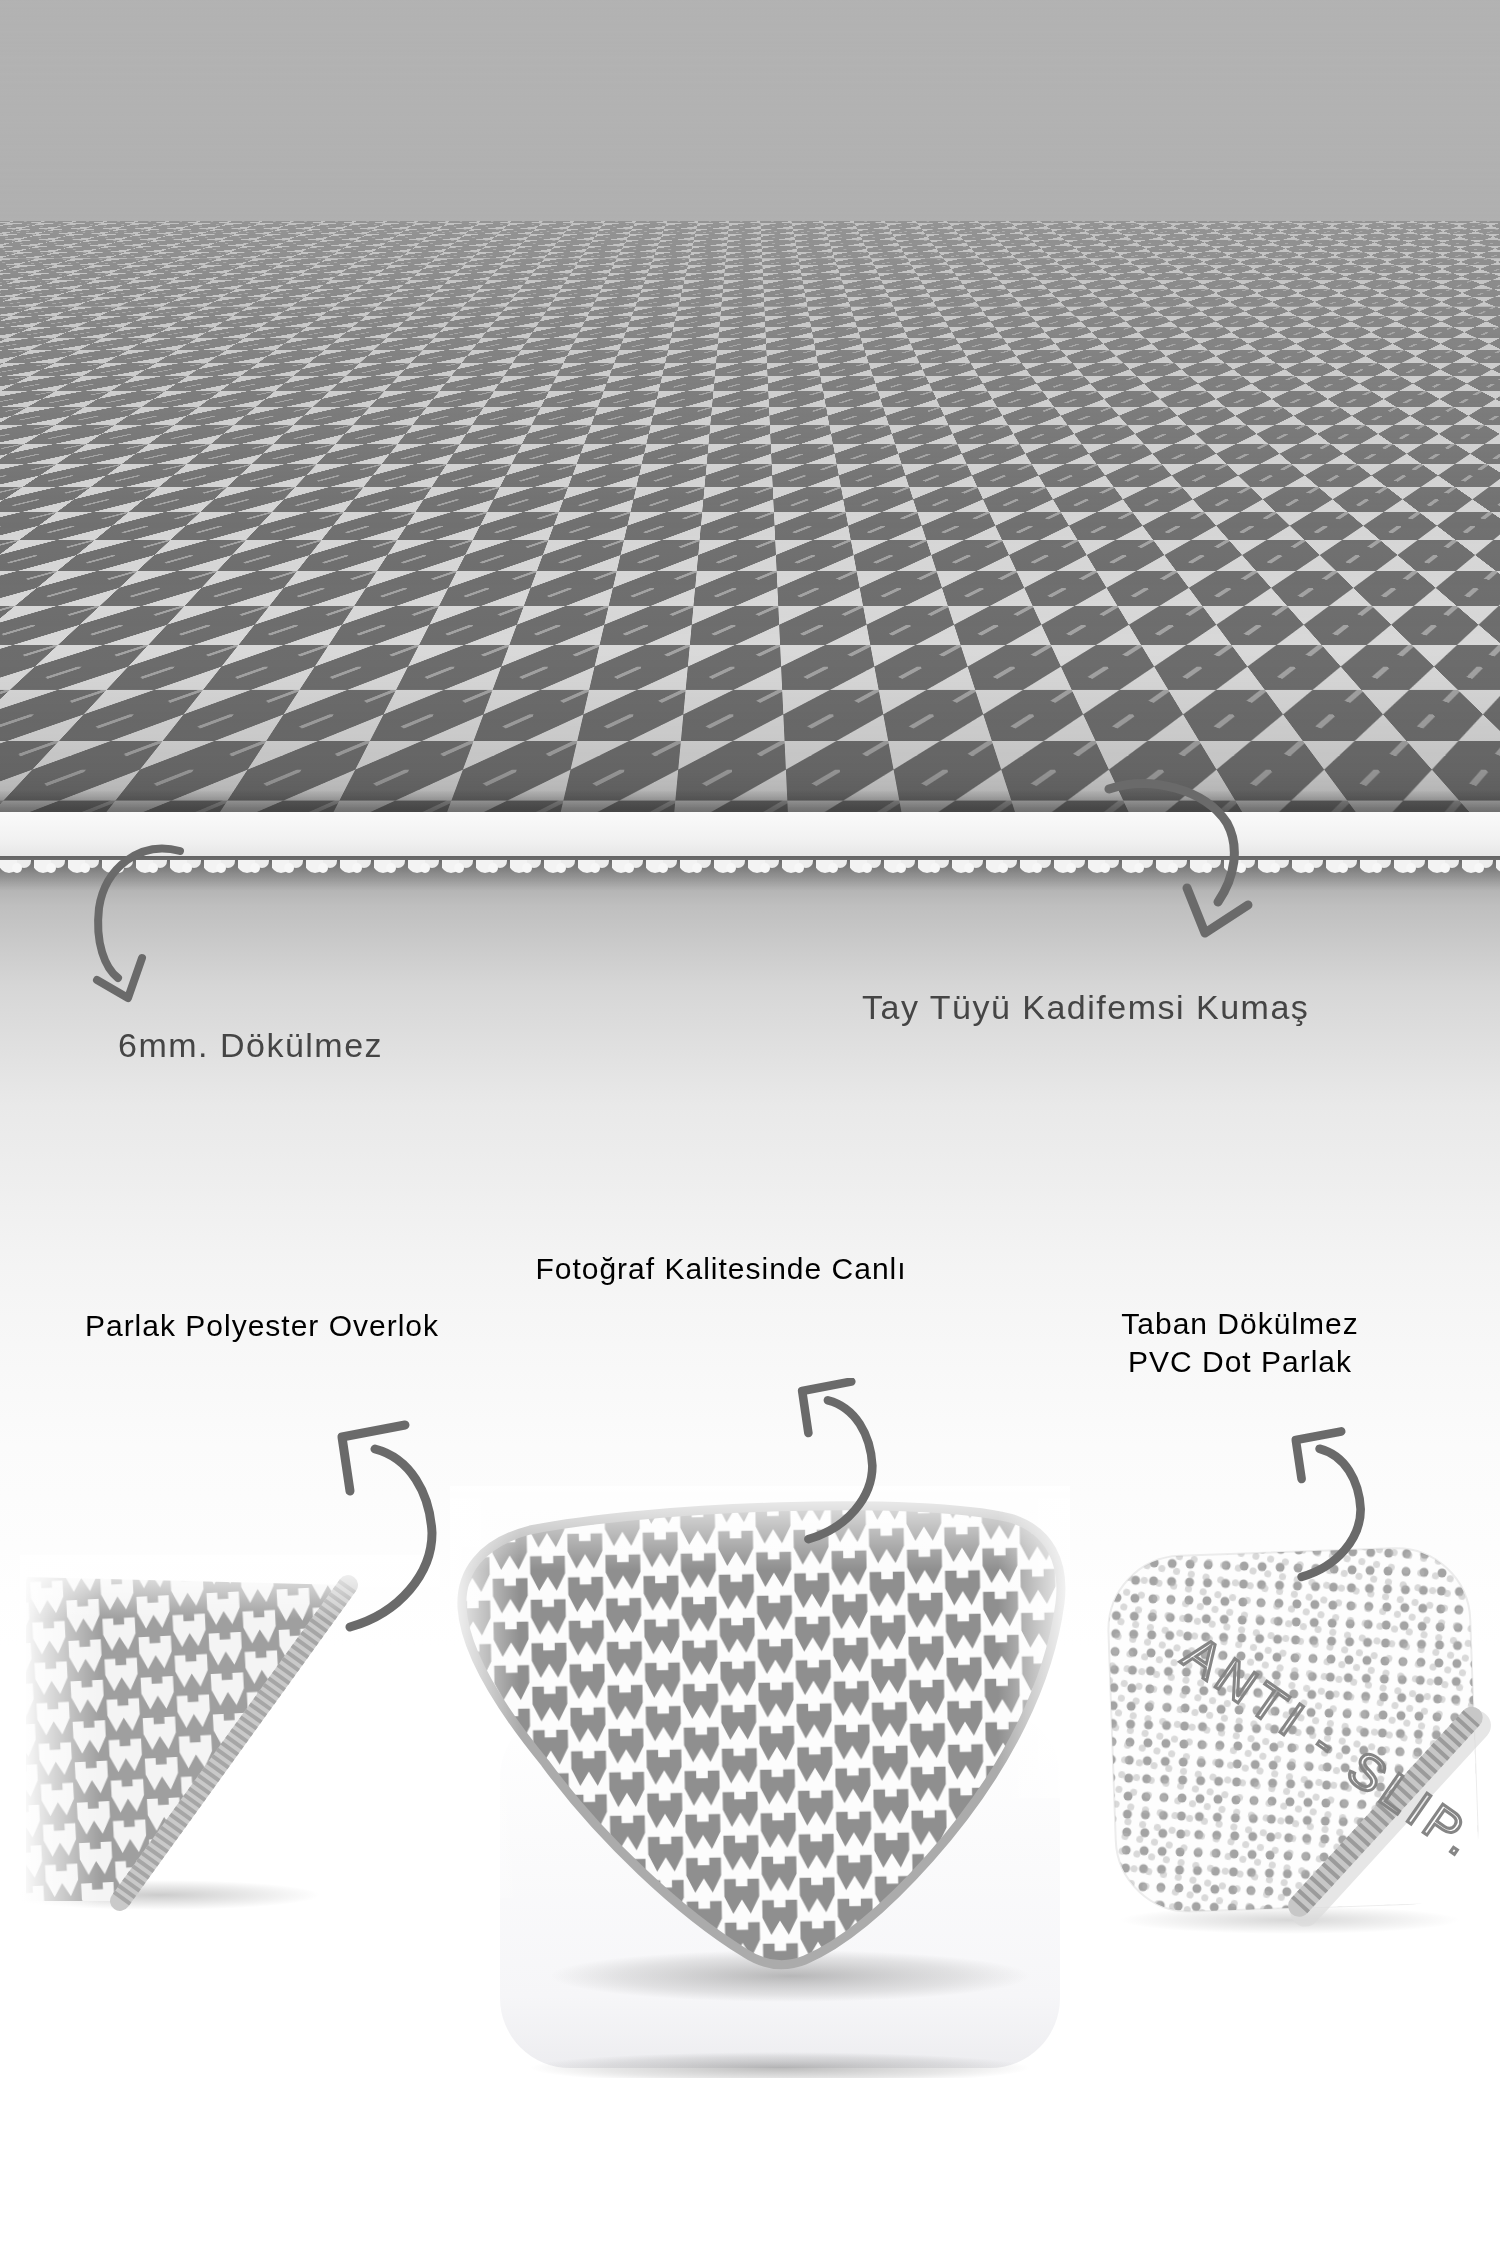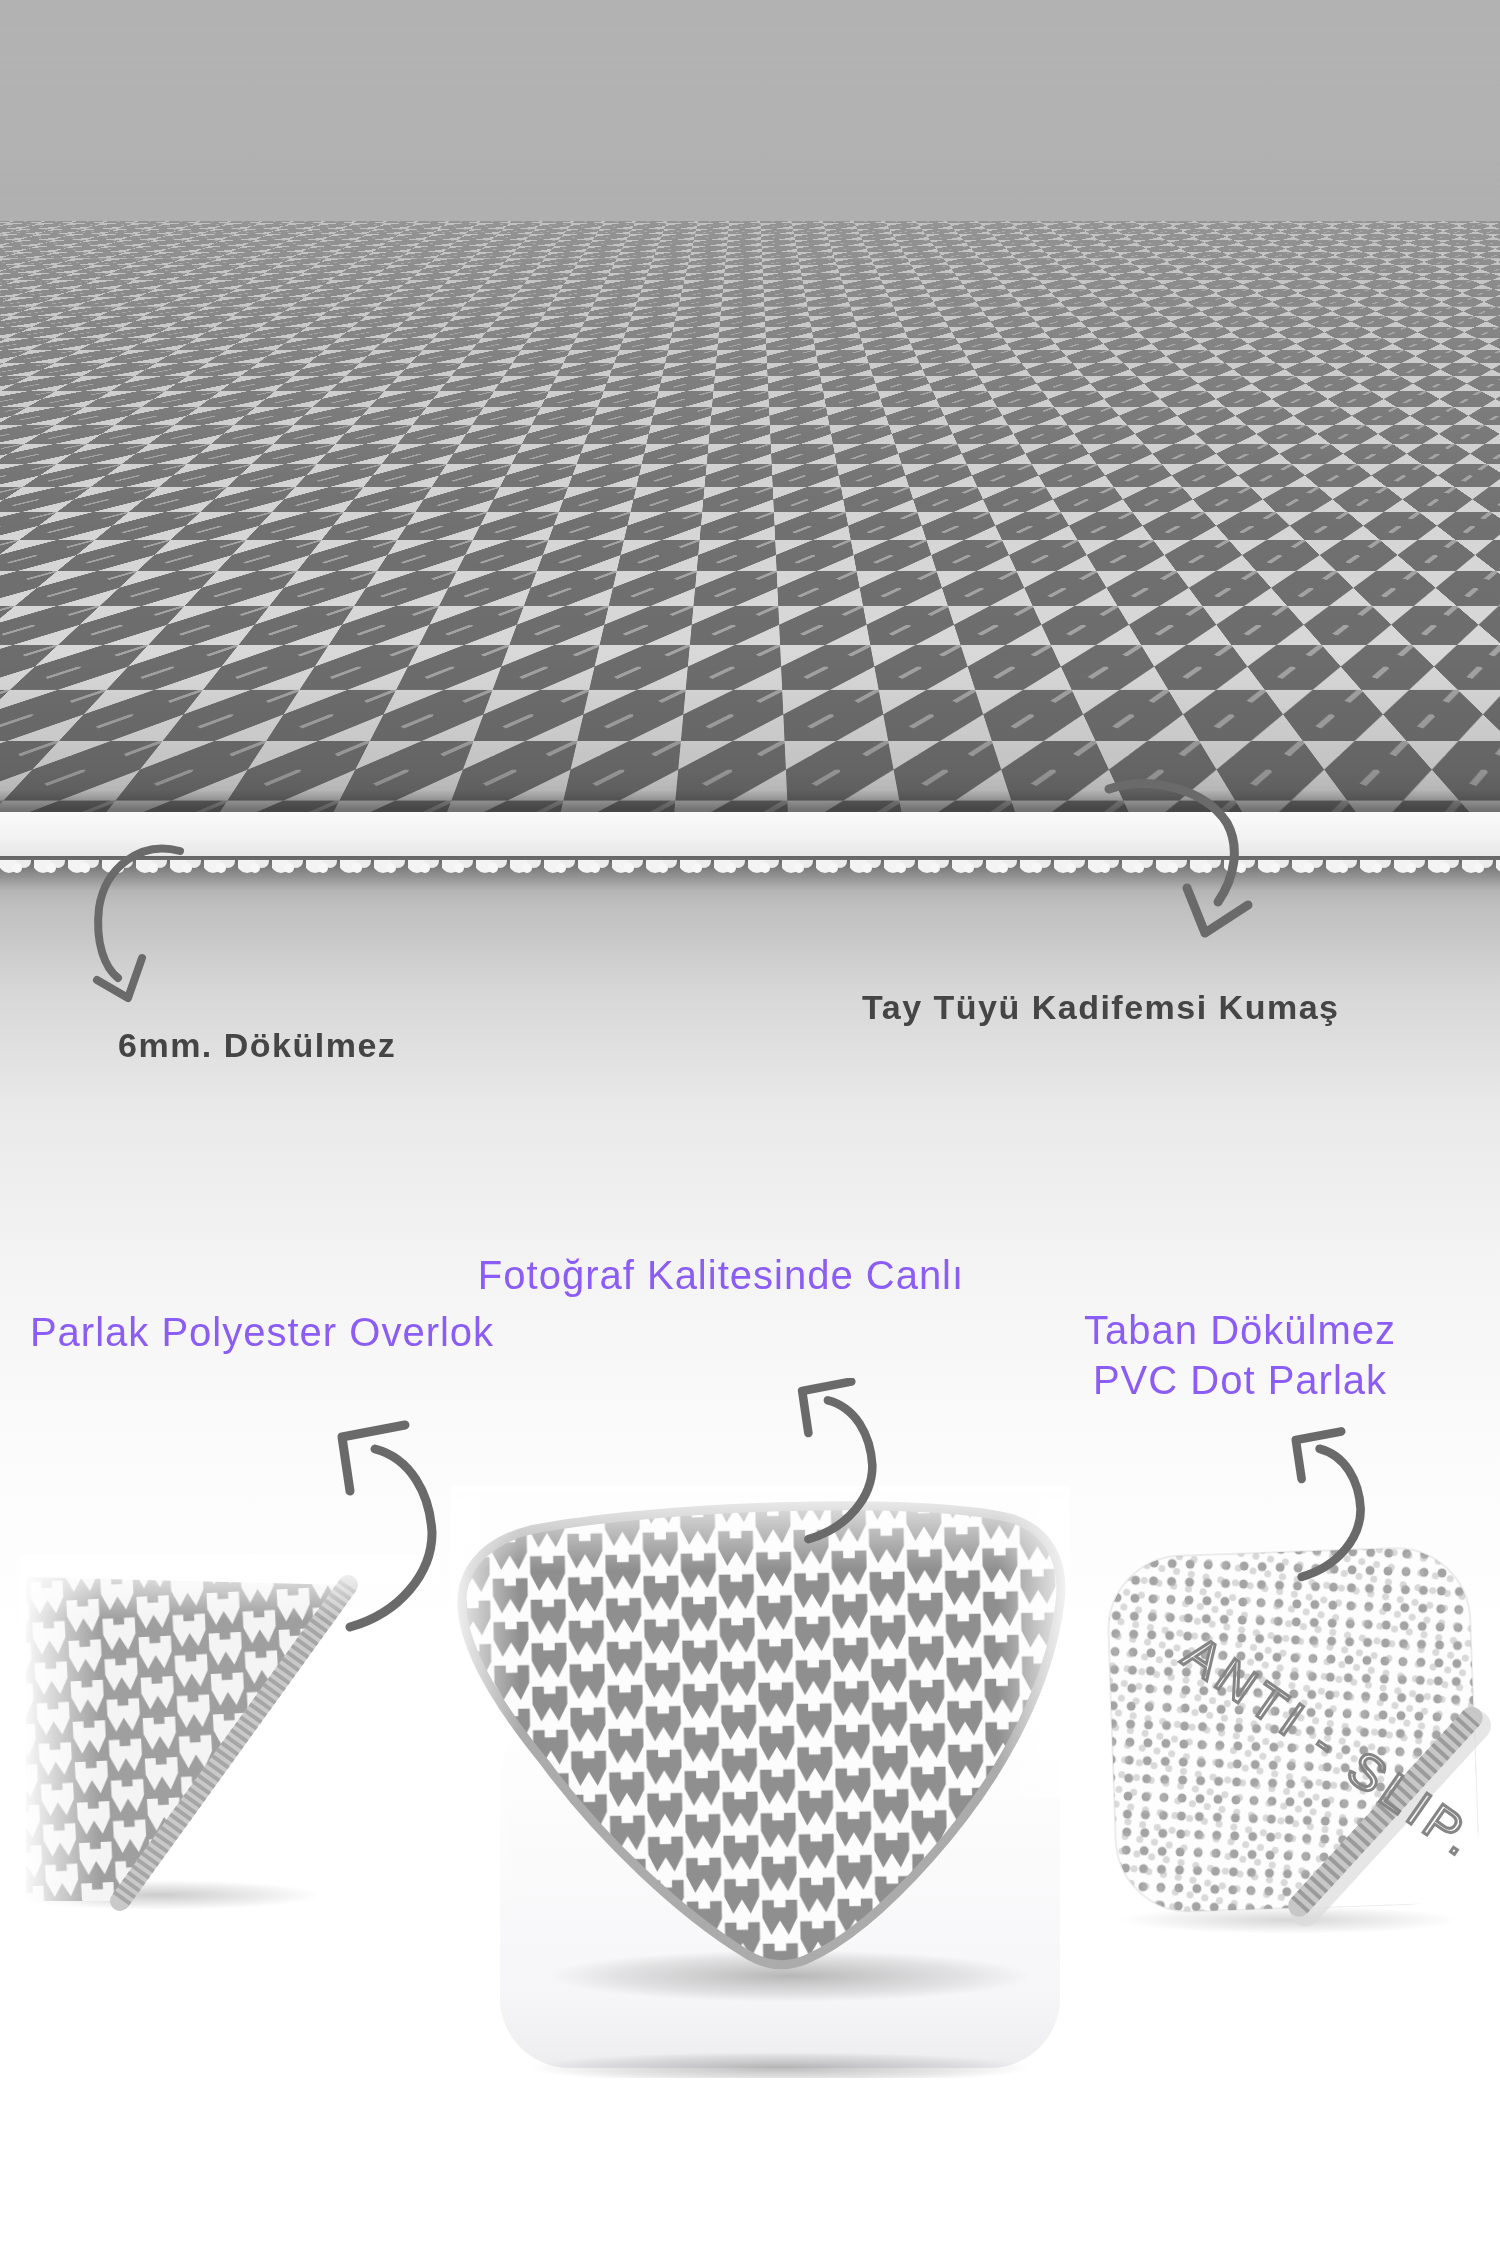--- a/index.html
+++ b/index.html
@@ -25,23 +25,23 @@
   }
   
   .lower-bg { position:absolute; left:0; top:846px; width:1500px; height:1404px;
     background:linear-gradient(180deg, #989898 0px, #bfbfbf 60px, #d6d6d6 140px,
       #e9e9e9 260px, #f4f4f4 420px, #fbfbfb 600px, #ffffff 800px);
   }
   .felt { position:absolute; left:0; top:812px; }
   
   .arrow { position:absolute; }
   .arrow path { fill:none; stroke:#6a6a6a; stroke-linecap:round; stroke-linejoin:round; }
-  .label { position:absolute; font-size:34px; letter-spacing:1.5px; color:#454545; white-space:nowrap;font-weight:bold; }
+  .label { position:absolute; font-size:34px; letter-spacing:1.5px; color:#454545; white-space:nowrap; }
   .ft { position:absolute; transform:translateX(-50%); text-align:center;
-        font-size:40px; letter-spacing:1px; color:#8b5cf6; line-height:1.25; white-space:nowrap; }
+        font-size:30px; letter-spacing:1px; color:#000000; line-height:1.25; white-space:nowrap; }
   .card { position:absolute; }
   .svgtext { font-family:"Liberation Sans","DejaVu Sans",sans-serif; }
 </style>
 </head>
 <body>
 
 <div class="page">
 
   <div class="hero">
     <div class="hero-3d">

